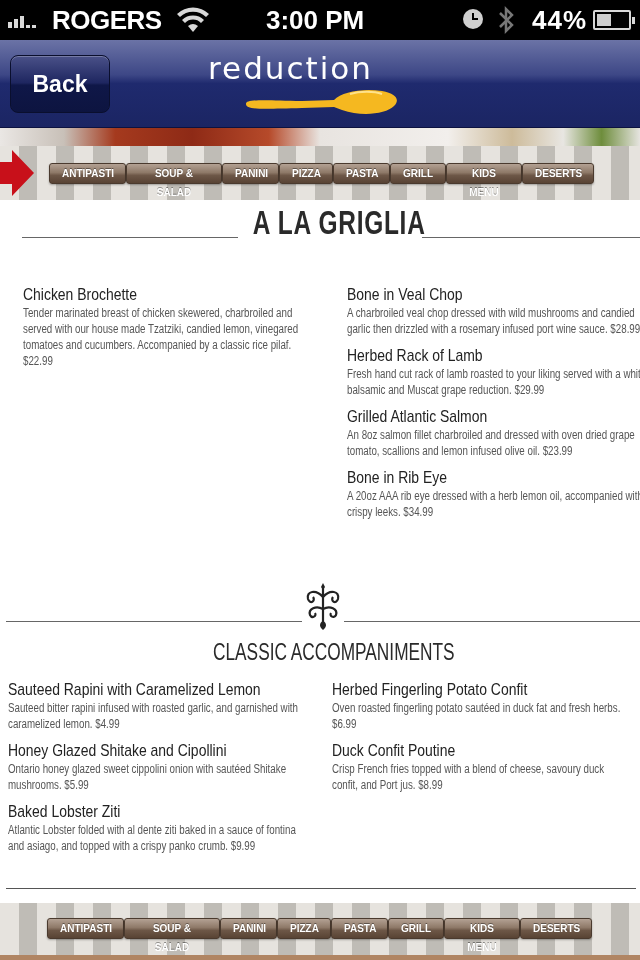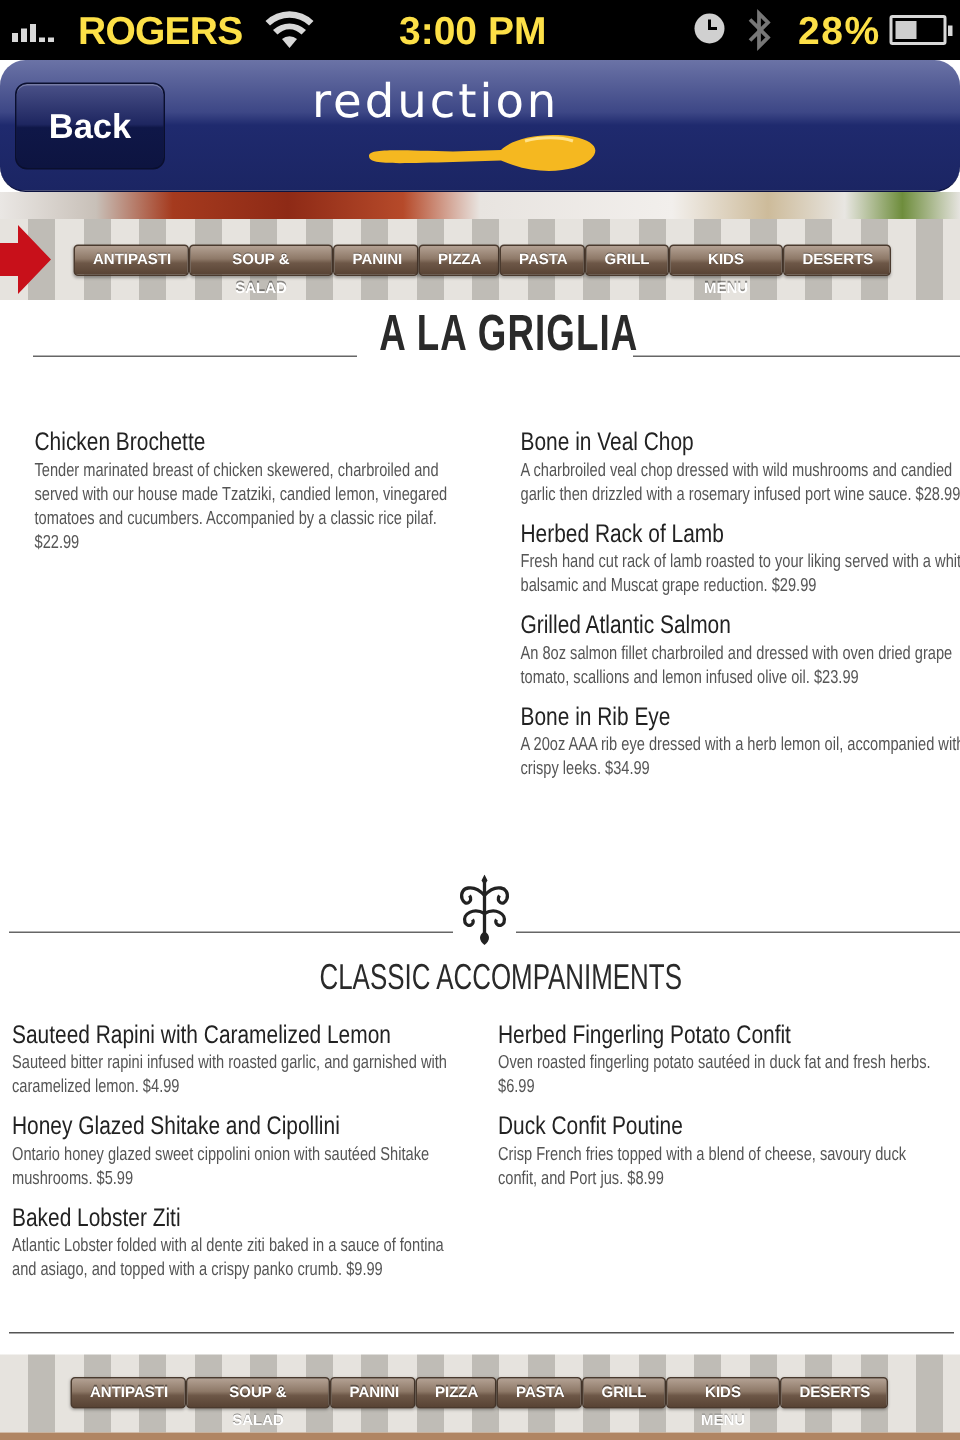--- a/index.html
+++ b/index.html
@@ -2,21 +2,21 @@
 <html><head>
 <meta charset="utf-8">
 <style>
   * { box-sizing: border-box; margin: 0; padding: 0; }
   html, body { width: 640px; height: 960px; overflow: hidden; background: #fff; }
   body { font-family: "Liberation Sans", sans-serif; position: relative; }
 
   
   .status-bar {
     position: absolute; top: 0; left: 0; width: 640px; height: 40px;
-    background: #000; color: #fde047;
+    background: #000; color: #ffffff;
     font-family: "Liberation Sans", sans-serif; font-weight: bold; font-size: 26px;
   }
   .status-bar .signal { position: absolute; left: 8px; top: 12px; display: flex; align-items: flex-end; gap: 2px; height: 16px; }
   .status-bar .signal span { display: block; width: 4px; background: #d8d8d8; }
   .status-bar .carrier { position: absolute; left: 52px; top: 5px; letter-spacing: -0.5px; }
   .status-bar .wifi { position: absolute; left: 176px; top: 6px; width: 34px; height: 28px; }
   .status-bar .time { position: absolute; left: 266px; top: 5px; }
   .status-bar .clock { position: absolute; left: 463px; top: 9px; width: 20px; height: 20px; border-radius: 50%; background: #d0d0d0; }
   .status-bar .clock::after { content: ""; position: absolute; left: 9px; top: 4px; width: 2px; height: 7px; background: #000; }
   .status-bar .clock::before { content: ""; position: absolute; left: 9px; top: 9px; width: 6px; height: 2px; background: #000; }
@@ -24,21 +24,20 @@
   .status-bar .pct { position: absolute; left: 532px; top: 5px; letter-spacing: 1px; }
   .status-bar .battery { position: absolute; left: 593px; top: 10px; width: 38px; height: 20px; border: 2px solid #d8d8d8; border-radius: 2px; }
   .status-bar .battery::after { content: ""; position: absolute; right: -6px; top: 5px; width: 3px; height: 7px; background: #d8d8d8; }
   .status-bar .battery .fill { position: absolute; left: 2px; top: 2px; width: 14px; height: 12px; background: #cfcfcf; }
 
   
   .nav-bar {
     position: absolute; top: 40px; left: 0; width: 640px; height: 88px;
     background: linear-gradient(#6b73a6 0%, #3d4786 40%, #1f2a6e 50%, #1b2563 100%);
     border-bottom: 1px solid #0c1240;
-    border-radius: 17px;
   }
   .back-button {
     position: absolute; left: 10px; top: 15px; width: 100px; height: 58px;
     border-radius: 8px; border: 1px solid #0a0f2e;
     background: linear-gradient(#4a5188 0%, #1e2660 48%, #0f1748 52%, #0d1440 100%);
     color: #fff; font-weight: bold; font-size: 23px; text-align: center; line-height: 56px;
     box-shadow: inset 0 1px 0 rgba(255,255,255,0.25);
     font-family: "Liberation Sans", sans-serif;
   }
   .brand { position: absolute; left: 208px; top: 10px; color: #fff; font-family: "DejaVu Sans", sans-serif; font-size: 31px; letter-spacing: 2px; font-weight: normal; }
@@ -119,21 +118,21 @@
   <svg class="wifi" viewBox="0 0 34 28">
     <path d="M17 26 L12 20 A8 8 0 0 1 22 20 Z" fill="#d8d8d8"></path>
     <path d="M6 14 A16 16 0 0 1 28 14 L25 17 A11 11 0 0 0 9 17 Z" fill="#d8d8d8"></path>
     <path d="M1 8 A23 23 0 0 1 33 8 L30 11 A19 19 0 0 0 4 11 Z" fill="#d8d8d8"></path>
   </svg>
   <span class="time">3:00 PM</span>
   <span class="clock"></span>
   <svg class="bt" viewBox="0 0 18 34">
     <path d="M3 10 L15 22 L9 28 L9 6 L15 12 L3 24" fill="none" stroke="#777" stroke-width="2.5"></path>
   </svg>
-  <span class="pct">28%</span>
+  <span class="pct">44%</span>
   <div class="battery">
       <div class="fill"></div>
     </div>
 </div>
 
 <div class="nav-bar">
   <div class="back-button">Back</div>
   <div class="brand">reduction</div>
   <svg class="spoon" viewBox="0 0 158 30">
     <path d="M4 16 C4 11 20 12 60 13 L92 12 C100 4 120 0 140 3 C155 6 158 12 152 18 C144 26 120 29 100 22 L92 19 L60 20 C20 21 4 22 4 16 Z" fill="#f5b820"></path>

